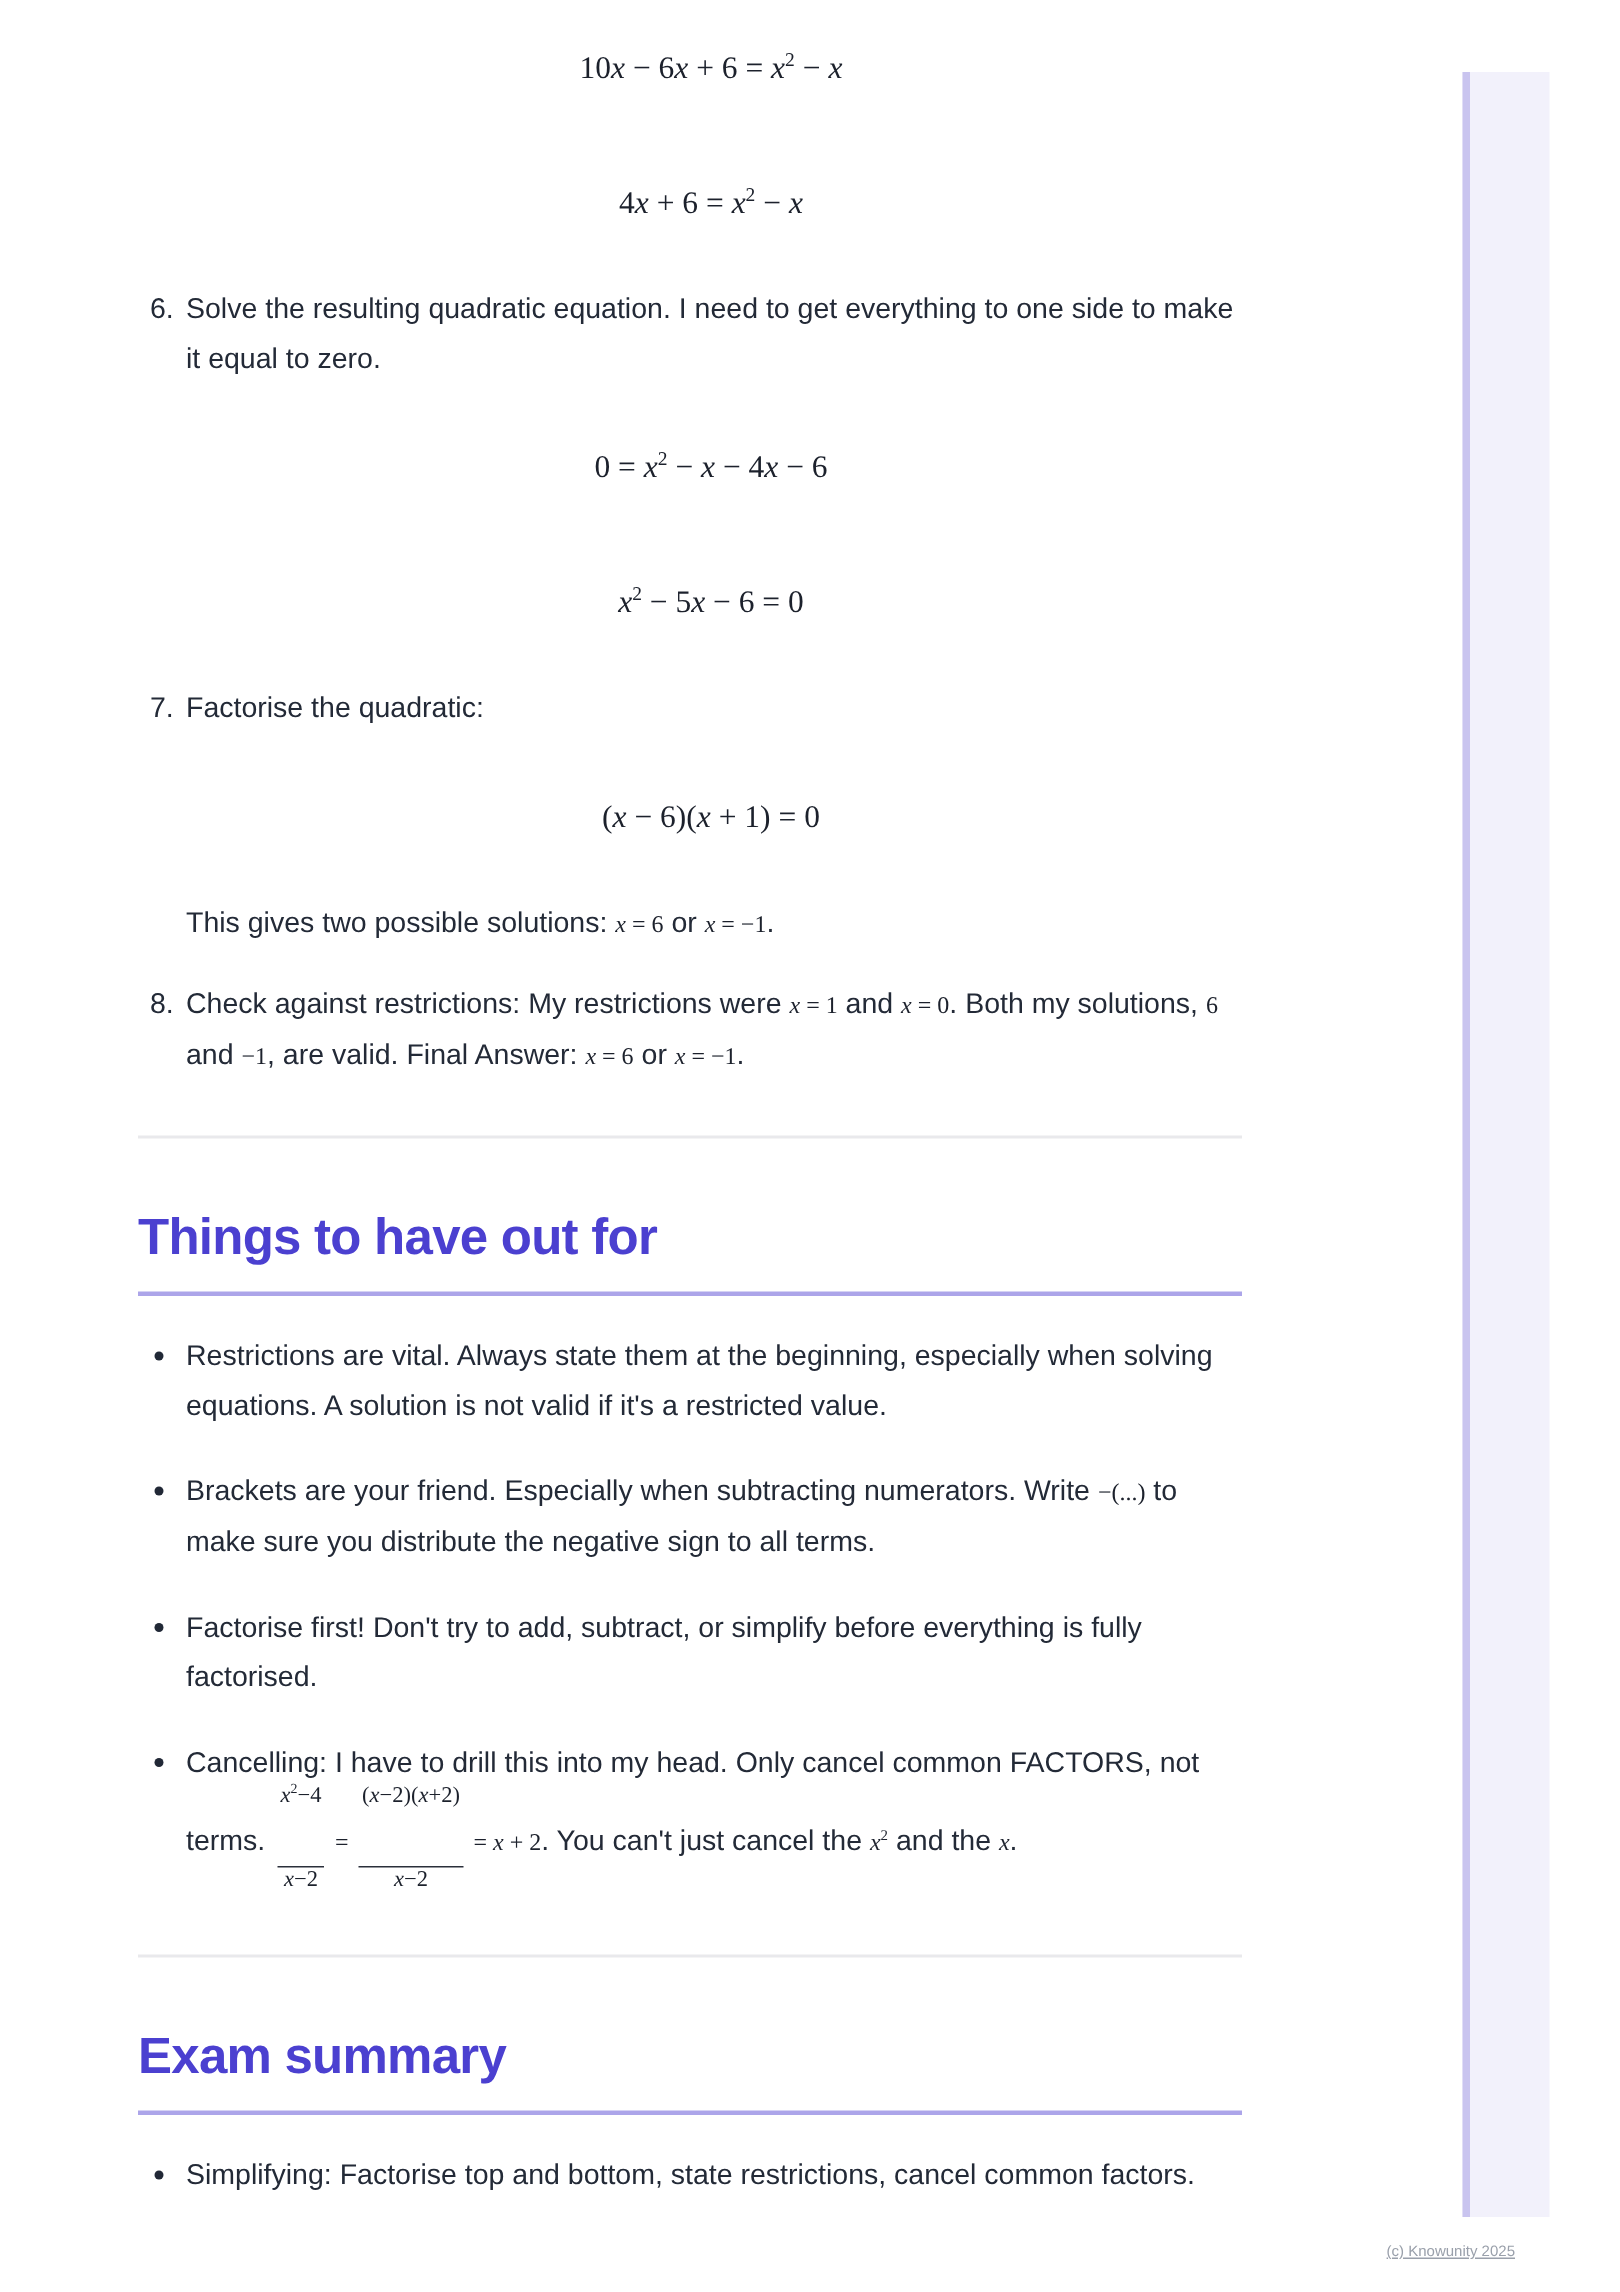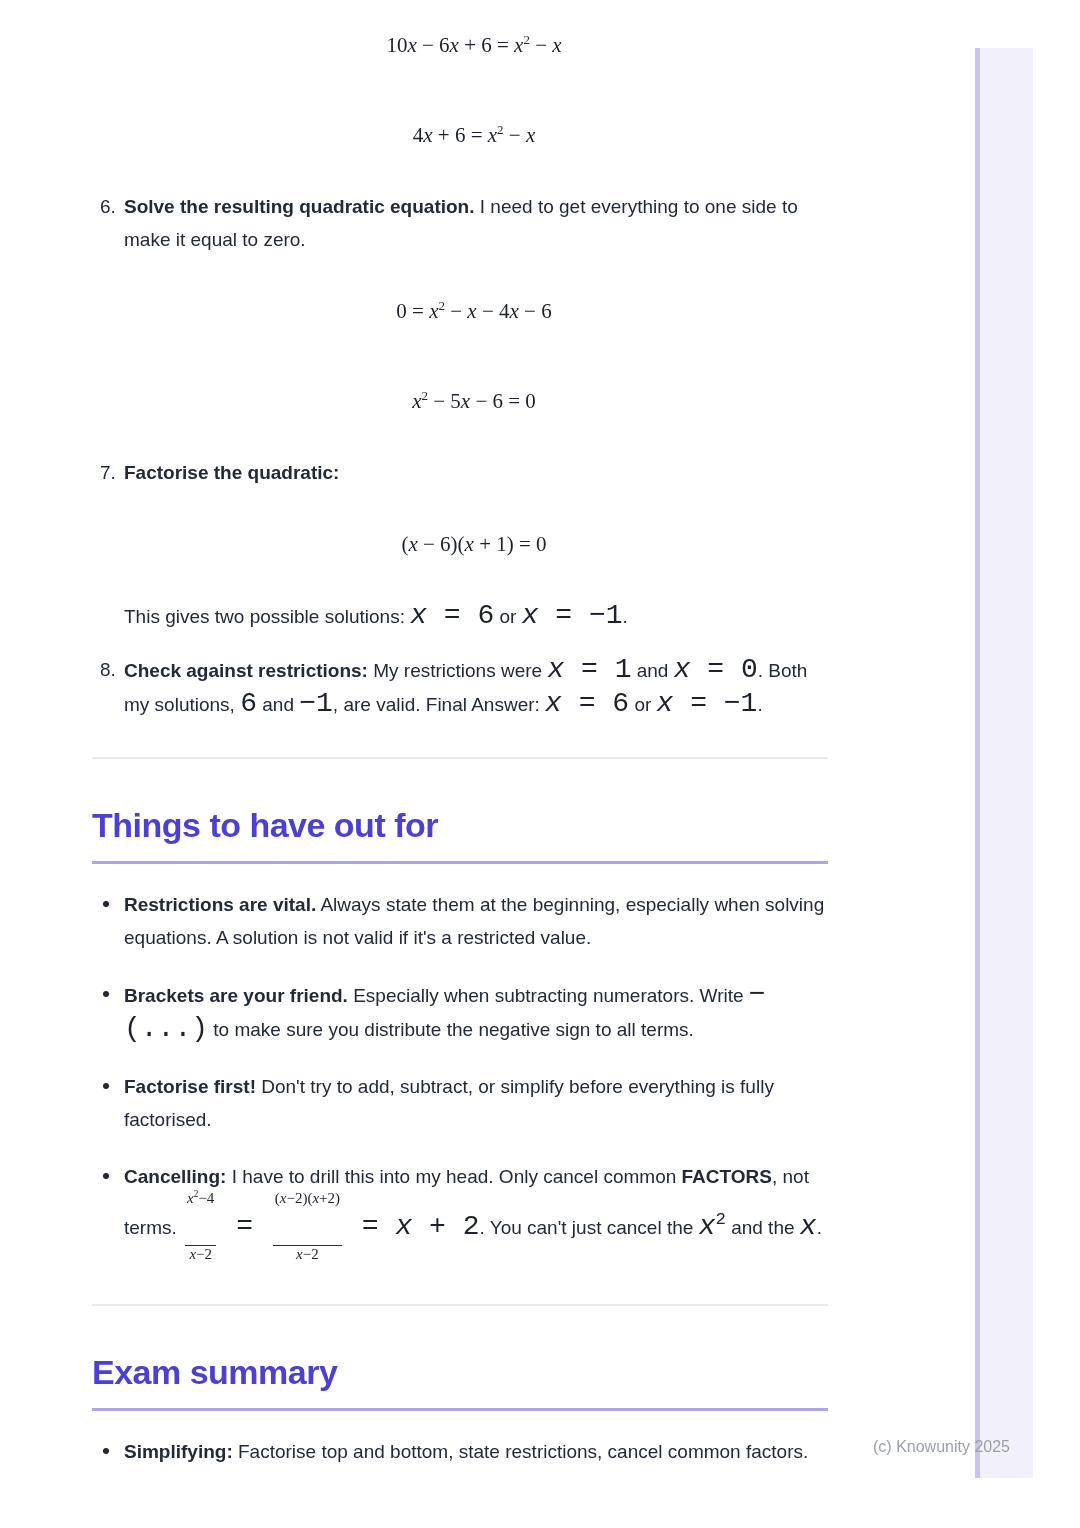--- a/index.html
+++ b/index.html
@@ -37,25 +37,25 @@
   .num-item,.bullet-item,.para-item{
     display:flex;margin:10px 0;font-size:19px;line-height:33px;
   }
   .bullet-item{margin:12px 0;}
   .marker{flex:0 0 32px;box-sizing:border-box;padding-left:8px;}
   .bullet-item .dot{
     display:block;width:6px;height:6px;border-radius:50%;
     background:#212836;margin:13px 0 0 3px;
   }
   .li-text{flex:1;min-width:0;}
-  .seg-bold{font-weight:700;}
+  .seg-bold{font-weight:400;}
   .seg-italic{}
   .seg-math{
-    font-family:Liberation Mono, monospace;
-    font-size:28px;color:var(--math-text);
+    font-family:Liberation Serif, serif;
+    font-size:16px;color:var(--math-text);
   }
   .seg-math i{font-style:italic;}
   
   .frac{
     display:inline-flex;flex-direction:column;text-align:center;
     vertical-align:middle;position:relative;top:-3px;
     font-family:"Liberation Serif", serif;
     font-size:15px;line-height:1.12;margin:0 3px;color:var(--math-text);gap:38px;
   }
   .frac i{font-style:italic;}
@@ -77,22 +77,22 @@
   }
   
   .side-panel{
     position:absolute;left:975px;top:48px;width:53px;height:1430px;
     background:var(--strip-fill);
     border-left:5px solid var(--strip-border);
     z-index:1;
   }
   
   .footer{
-    position:absolute;right:70px;top:1438px;z-index:2;
-    font-size:16px;color:var(--footer-text);white-space:nowrap;
+    position:absolute;right:70px;top:1496px;z-index:2;
+    font-size:10px;color:var(--footer-text);white-space:nowrap;text-decoration:underline;
   }
 </style>
 </head>
 <body>
 
 <main>
   <div class="content" id="doc-content">
       <div class="eq">10<i>x</i> − 6<i>x</i> + 6 = <i>x</i><sup>2</sup> − <i>x</i></div>
       <div class="eq">4<i>x</i> + 6 = <i>x</i><sup>2</sup> − <i>x</i></div>
       <div class="num-item">

